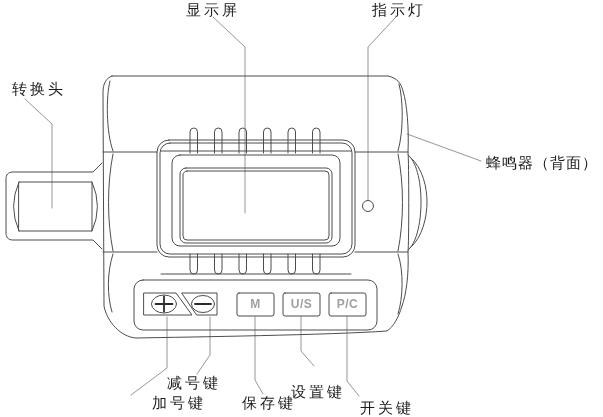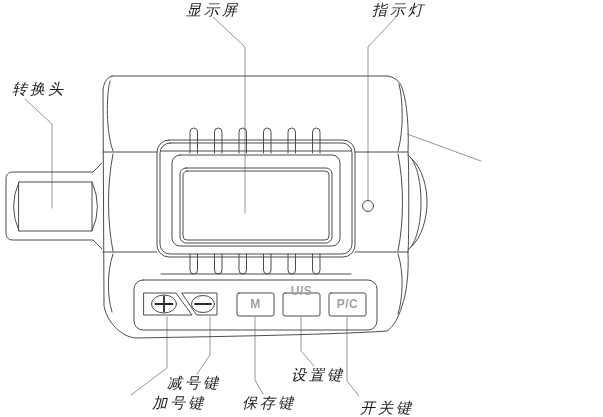--- a/index.html
+++ b/index.html
@@ -6,21 +6,21 @@
   .stage{
     position:relative;width:603px;height:417px;background:#ffffff;overflow:hidden;
     font-family:"Liberation Serif","DejaVu Serif",serif;
   }
   .stage svg{position:absolute;left:0;top:0;}
   svg .art{fill:none;stroke:#4d4d4d;stroke-width:1;stroke-linecap:round;stroke-linejoin:round;}
   svg .leader{fill:none;stroke:#8a8a8a;stroke-width:0.9;stroke-linecap:round;stroke-linejoin:round;}
   svg .glyph{fill:none;stroke:#2b2b2b;stroke-width:1.8;stroke-linecap:round;}
   .callout{
     position:absolute;font-size:15px;color:#1c1c1c;letter-spacing:3px;
-    white-space:nowrap;line-height:17px;font-style:italic;
+    white-space:nowrap;line-height:17px;
   }
   .callout.tight{letter-spacing:1px;}
   .btn-letter{
     position:absolute;width:37px;height:23px;line-height:23px;text-align:center;
     font-family:"Liberation Sans","DejaVu Sans",sans-serif;
     font-size:12px;font-weight:bold;color:#a0a0a0;letter-spacing:0.5px;
   }
 </style>
 </head>
 <body>
@@ -96,25 +96,26 @@
       <polygon class="art" points="182,293 217,293 217,315 197,315"></polygon>
       <ellipse class="art" cx="203" cy="304" rx="11.5" ry="8.5"></ellipse>
       <path class="glyph" d="M195,304 L211,304"></path>
       <rect class="art" x="237" y="293" width="37" height="23" rx="2"></rect>
       <rect class="art" x="283" y="293" width="37" height="23" rx="2"></rect>
       <rect class="art" x="329" y="293" width="37" height="23" rx="2"></rect>
     </g>
   </svg>
 
   <span class="btn-letter" style="left:237px;top:293px;">M</span>
-  <span class="btn-letter" style="left:283px;top:280px;">U/S</span>
+  <span class="btn-letter" style="left:283px;top:293px;">U/S</span>
   <span class="btn-letter" style="left:329px;top:293px;">P/C</span>
 
   <div class="callout" style="left:186px;top:2px;">显示屏</div>
   <div class="callout" style="left:372px;top:2px;">指示灯</div>
   <div class="callout" style="left:1px;top:81px;margin-left:11px;">转换头</div>
+  <div class="callout tight" style="left:486px;top:155px;">蜂鸣器（背面）</div>
   <div class="callout" style="left:117px;top:395px;margin-left:35px;">加号键</div>
   <div class="callout" style="left:167px;top:375px;">减号键</div>
   <div class="callout" style="left:242px;top:395px;text-align:right;">保存键</div>
-  <div class="callout" style="left:291px;top:367px;">设置键</div>
+  <div class="callout" style="left:291px;top:384px;">设置键</div>
   <div class="callout" style="left:360px;top:400px;">开关键</div>
 
 </div>
 
 </body></html>

